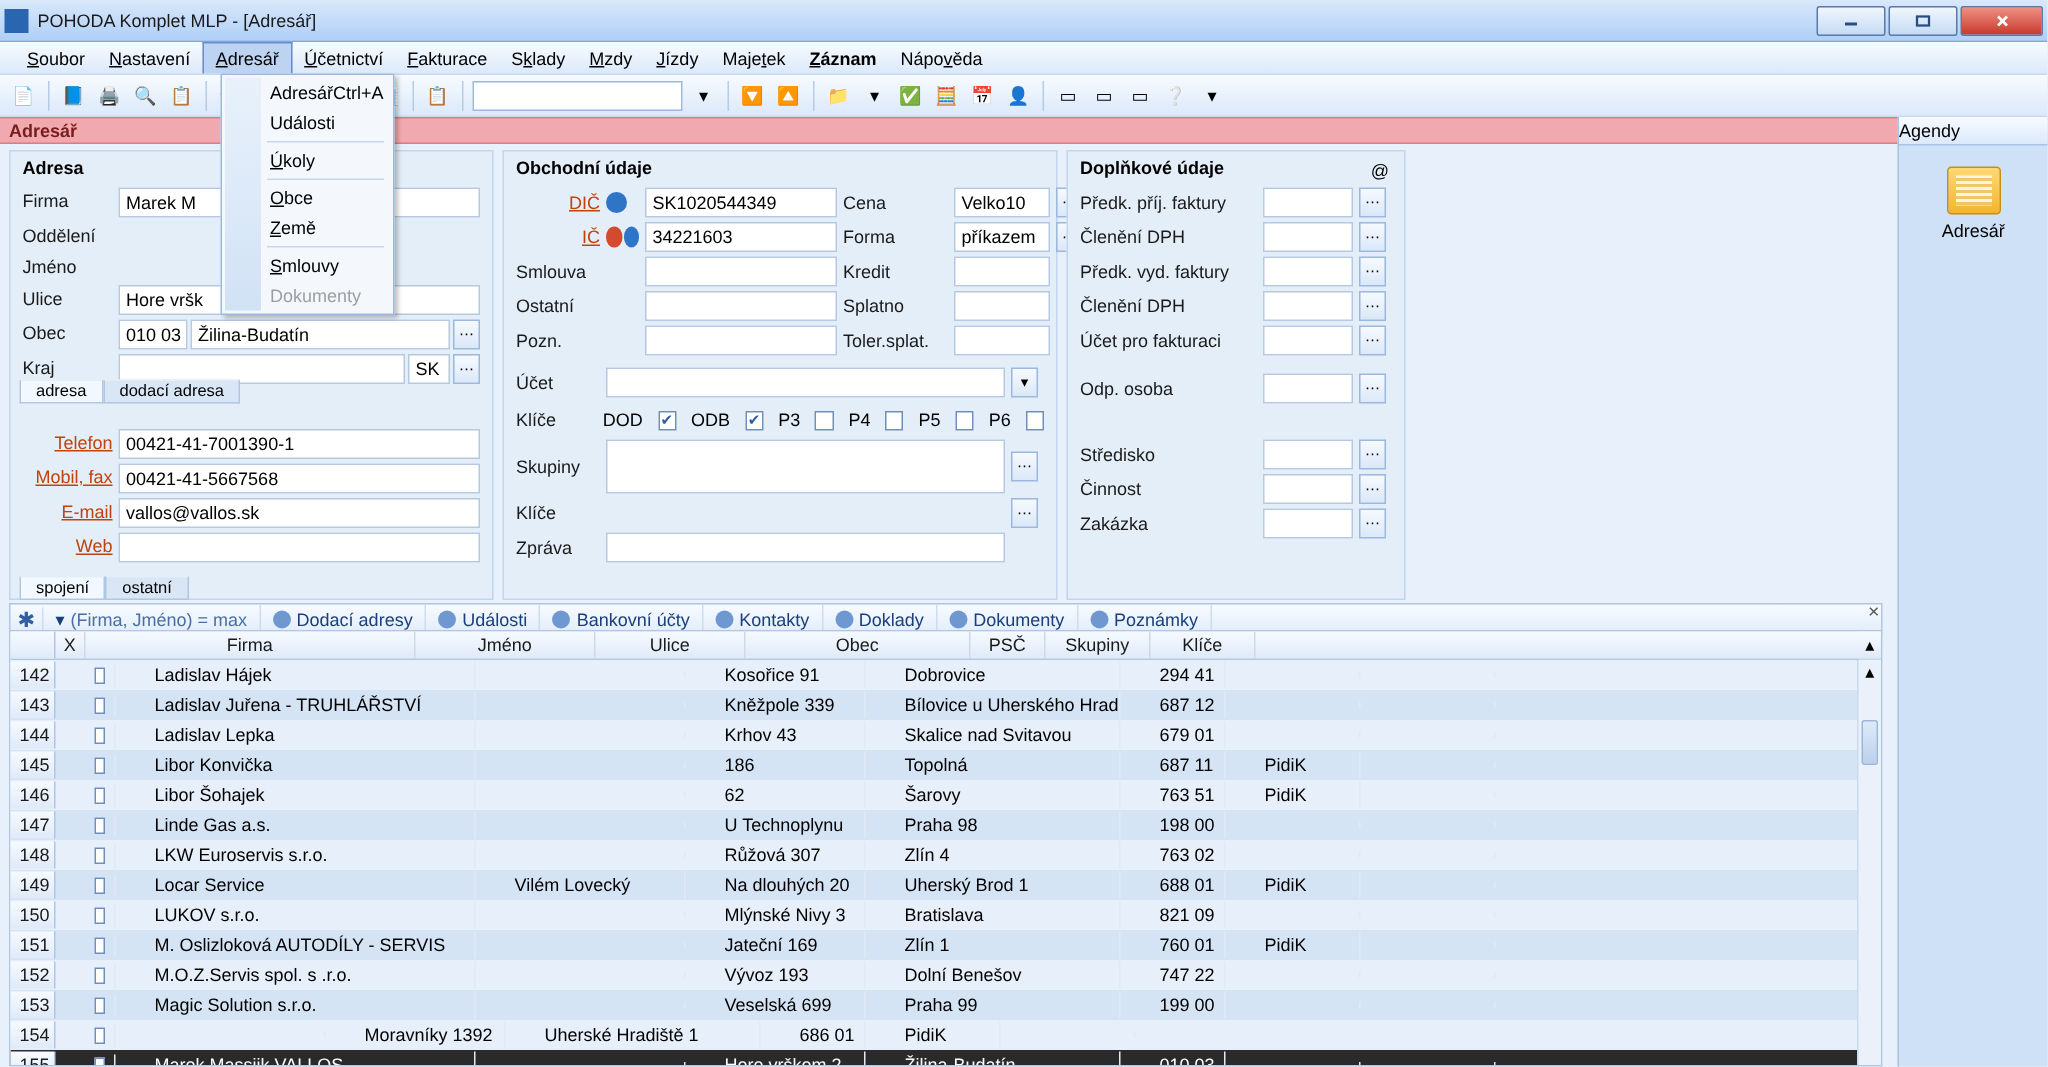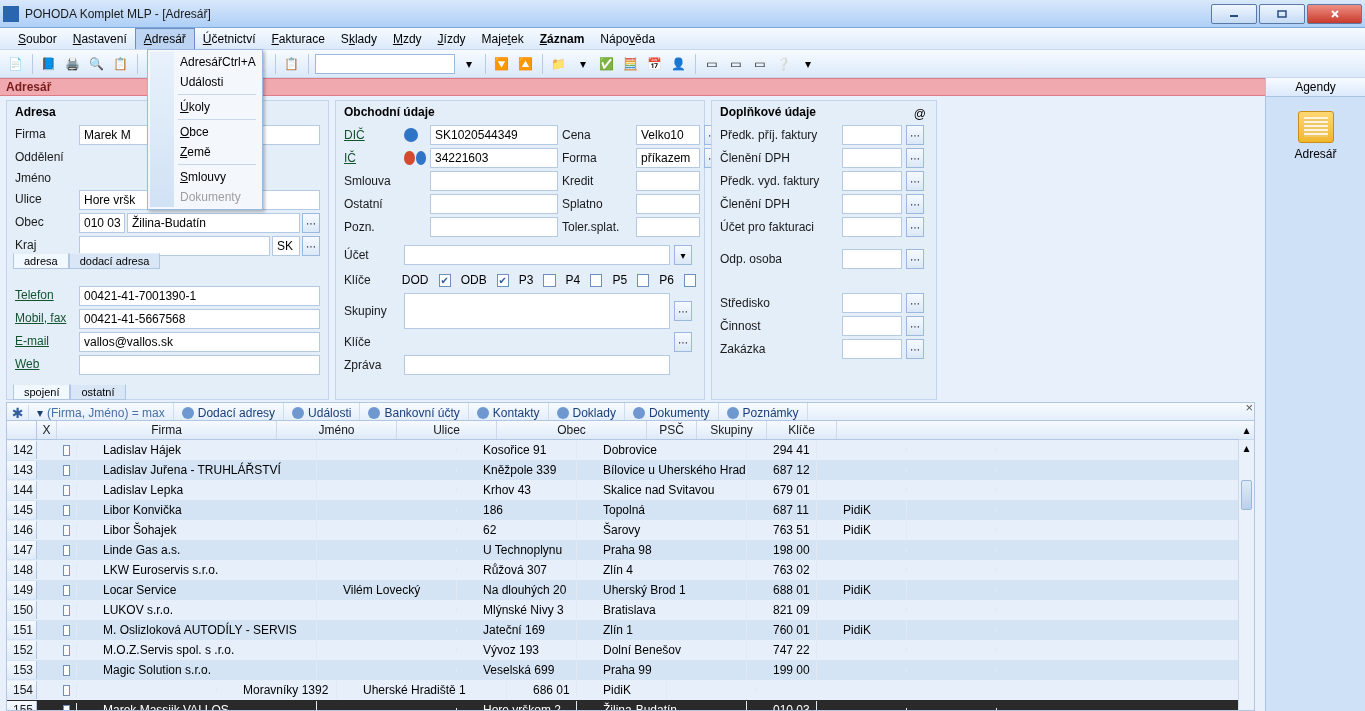--- a/index.html
+++ b/index.html
@@ -37,21 +37,21 @@
 
 
 .agendaheader { height:18px; background:#f0a9af; color:#7a1c1c; font-weight:bold; display:flex; align-items:center; padding:0 6px; border-top:1px solid #dc7c86; border-bottom:1px solid #dc7c86; }
 
 
 .formarea { height:304px; display:flex; padding:4px 6px 0 6px; gap:6px; }
 .panel { background:#e4eef9; border:1px solid #c2d5ec; position:relative; }
 .panel h4 { font-weight:bold; font-size:12px; padding:4px 8px 6px 8px; }
 .panel .grid { display:grid; }
 .lbl { color:#1a1a1a; padding:2px 0; }
-.lbl.link { color:#14532d; text-decoration:underline; }
+.lbl.link { color:#c2410c; text-decoration:underline;text-align:right; }
 .fld { height:20px; background:#fff; border:1px solid #b5c9e3; padding:1px 4px; display:flex; align-items:center; overflow:hidden; white-space:nowrap; }
 .fldbtn { width:18px; height:20px; background:linear-gradient(#f6faff,#dbe8f8); border:1px solid #9cb8de; display:flex; align-items:center; justify-content:center; font-size:10px; }
 .chk { width:13px; height:13px; border:1px solid #6e8fb9; background:#fff; display:inline-flex; align-items:center; justify-content:center; font-size:10px; color:#2e5a9e; }
 
 .subtabs { position:absolute; bottom:-1px; left:6px; display:flex; }
 .subtab { padding:1px 10px; background:#f2f8ff; border:1px solid #b0c6e2; border-top-color:#e4eef9; font-size:11px; }
 .subtab.inactive { background:#d9e6f5; }
 
 
 .p1 { width:323px; }
@@ -65,21 +65,21 @@
 .iconcell { display:flex; gap:1px; }
 .micon { width:14px; height:14px; border-radius:50%; }
 
 
 .p3 { width:226px; }
 .p3 .grid { grid-template-columns:118px 1fr 22px; column-gap:4px; row-gap:3px; padding:0 8px; align-items:center; }
 .p3 .at { position:absolute; right:10px; top:6px; }
 
 
 .rightpanel { width:100px; background:#cfe1f7; border-left:1px solid #a9c3e3; position:absolute; right:0; top:78px; bottom:0; display:flex; flex-direction:column; align-items:center; }
-.rightpanel .rh { width:100%; text-align:center; background:linear-gradient(#f7fbff,#dbe9fb); border-bottom:1px solid #a9c3e3; padding:2px 0; }
+.rightpanel .rh { width:100%; background:linear-gradient(#f7fbff,#dbe9fb); border-bottom:1px solid #a9c3e3; padding:2px 0; }
 .rightpanel .icon { width:36px; height:32px; margin-top:14px; background:linear-gradient(#ffd873,#f2b62e); border:1px solid #c88e17; border-radius:3px; position:relative; }
 .rightpanel .icon::before { content:""; position:absolute; inset:5px; background:repeating-linear-gradient(#fff5dd,#fff5dd 2px,#eec867 2px,#eec867 4px); }
 .rightpanel .iclabel { margin-top:4px; }
 
 
 .lowtabs { height:22px; margin:2px 110px 0 6px; display:flex; align-items:center; border:1px solid #b0c6e2; background:linear-gradient(#f8fbff,#e0ecfa); }
 .lowtabs .star { width:22px; text-align:center; font-size:14px; color:#305e9e; border-right:1px solid #cddcef; }
 .lowtabs .lt { padding:0 8px; display:flex; align-items:center; gap:4px; border-right:1px solid #cddcef; height:100%; color:#1a3f7a; }
 .lowtabs .lt .tico { width:12px; height:12px; border-radius:50%; background:#6f98d0; }
 .lowtabs .filterlbl { color:#4a6fa3; }

